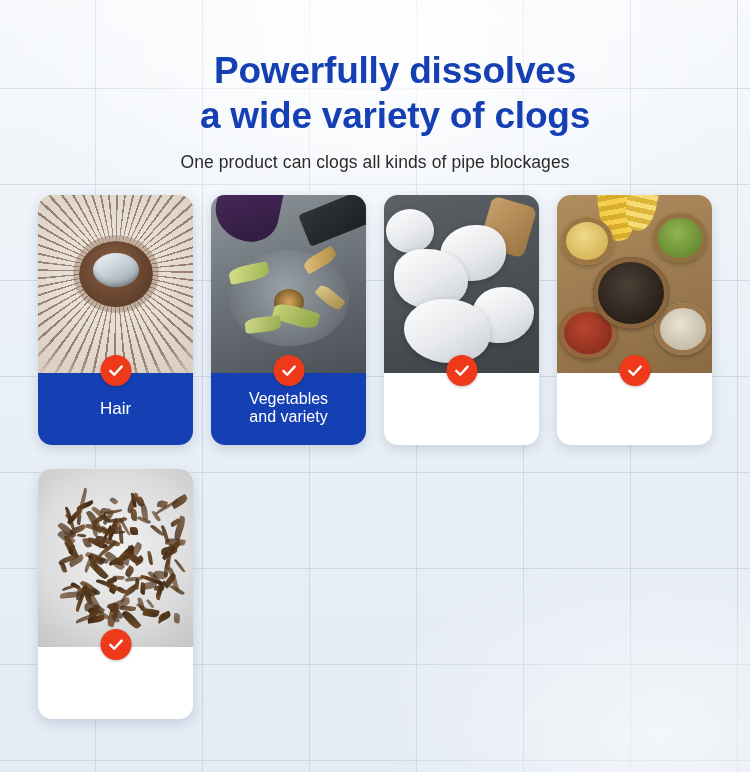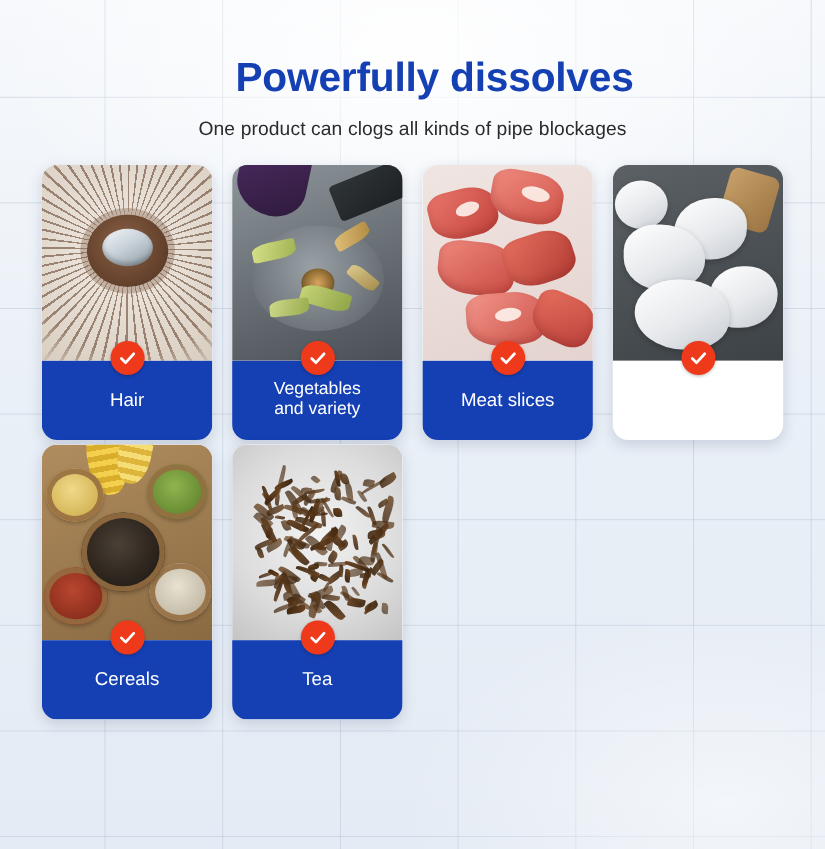--- a/index.html
+++ b/index.html
@@ -65,21 +65,21 @@
     font-weight: 500;
     letter-spacing: 0.1px;
   }
 
   
   .grid {
     position: relative;
     display: grid;
     grid-template-columns: repeat(4, 155px);
     grid-auto-rows: 250px;
-    gap: 4px 18px;
+    gap: 24px 18px;
     justify-content: center;
     margin-top: 22px;
   }
   .card {
     position: relative;
     width: 155px;
     height: 250px;
     border-radius: 14px;
     overflow: hidden;
     background: #fff;
@@ -319,20 +319,21 @@
 </head>
 <body>
 
 <div class="page">
   <div class="tile-grid"></div>
   <div class="tile-sheen"></div>
 
   <div class="head">
     <h1 class="title">
       <span>Powerfully dissolves</span>
+      <span class="l2">a wide variety of clogs</span>
     </h1>
     <p class="subtitle">One product can clogs all kinds of pipe blockages</p>
   </div>
 
   <div class="grid">
 
     <div class="card">
       <div class="photo">
         <div class="inner ph-hair">
           <div class="strands"></div>
@@ -371,43 +372,20 @@
           </svg>
       </div>
       <div class="label-bar">
         <span class="label-text small">
           <span>Vegetables</span><br>
           <span>and variety</span>
         </span>
       </div>
     </div>
 
-    <div class="card">
-      <div class="photo">
-        <div class="inner ph-meat">
-          <div class="pc m1"></div>
-            <div class="pc m2"></div>
-            <div class="pc m3"></div>
-          <div class="pc m4"></div>
-            <div class="pc m5"></div>
-            <div class="pc m6"></div>
-          <div class="fat f1"></div>
-            <div class="fat f2"></div>
-            <div class="fat f3"></div>
-        </div>
-      </div>
-      <div class="badge">
-        <svg width="17" height="17" viewBox="0 0 24 24" aria-hidden="true">
-            <path d="M4 12.5 L9.5 18 L20 6.5" fill="none" stroke="#ffffff" stroke-width="3.4" stroke-linecap="round" stroke-linejoin="round"></path>
-          </svg>
-      </div>
-      <div class="label-bar">
-        <span class="label-text">Meat slices</span>
-      </div>
-    </div>
 
     <div class="card">
       <div class="photo">
         <div class="inner ph-paper">
           <div class="roll"></div>
           <div class="wad w5"></div>
           <div class="wad w2"></div>
           <div class="wad w1"></div>
           <div class="wad w4"></div>
           <div class="wad w3"></div>
@@ -429,23 +407,20 @@
           <div class="bowl b-tr"></div>
           <div class="bowl b-bl"></div>
           <div class="bowl b-br"></div>
           <div class="bowl b-center"></div>
         </div>
       </div>
       <div class="badge">
         <svg width="17" height="17" viewBox="0 0 24 24" aria-hidden="true">
             <path d="M4 12.5 L9.5 18 L20 6.5" fill="none" stroke="#ffffff" stroke-width="3.4" stroke-linecap="round" stroke-linejoin="round"></path>
           </svg>
-      </div>
-      <div class="label-bar">
-        <span class="label-text">Cereals</span>
       </div>
     </div>
 
     <div class="card">
       <div class="photo">
         <div class="inner ph-tea">
           <div class="leaves" id="tea-leaves">
               <div class="tl" style="width: 16.8275px; height: 5.80395px; left: 30.857px; top: 57.2773px; transform: rotate(159.556deg); opacity: 0.83;"></div>
               <div class="tl" style="width: 9.41404px; height: 7.39435px; left: 87.7305px; top: 77.2989px; transform: rotate(102.398deg); opacity: 0.92;"></div>
               <div class="tl" style="width: 19.834px; height: 3.38291px; left: 76.8261px; top: 56.2094px; transform: rotate(241.907deg); opacity: 0.71;"></div>
@@ -577,20 +552,17 @@
               <div class="tl" style="width: 17.2423px; height: 7.52411px; left: 132.882px; top: 28.9316px; transform: rotate(150.074deg); opacity: 0.84;"></div>
               <div class="tl" style="width: 12.4955px; height: 3.74415px; left: 74.1996px; top: 106.731px; transform: rotate(186.25deg); opacity: 0.72;"></div>
             </div>
         </div>
       </div>
       <div class="badge">
         <svg width="17" height="17" viewBox="0 0 24 24" aria-hidden="true">
             <path d="M4 12.5 L9.5 18 L20 6.5" fill="none" stroke="#ffffff" stroke-width="3.4" stroke-linecap="round" stroke-linejoin="round"></path>
           </svg>
       </div>
-      <div class="label-bar">
-        <span class="label-text">Tea</span>
-      </div>
     </div>
 
 
   </div>
 </div>
 
 </body></html>

